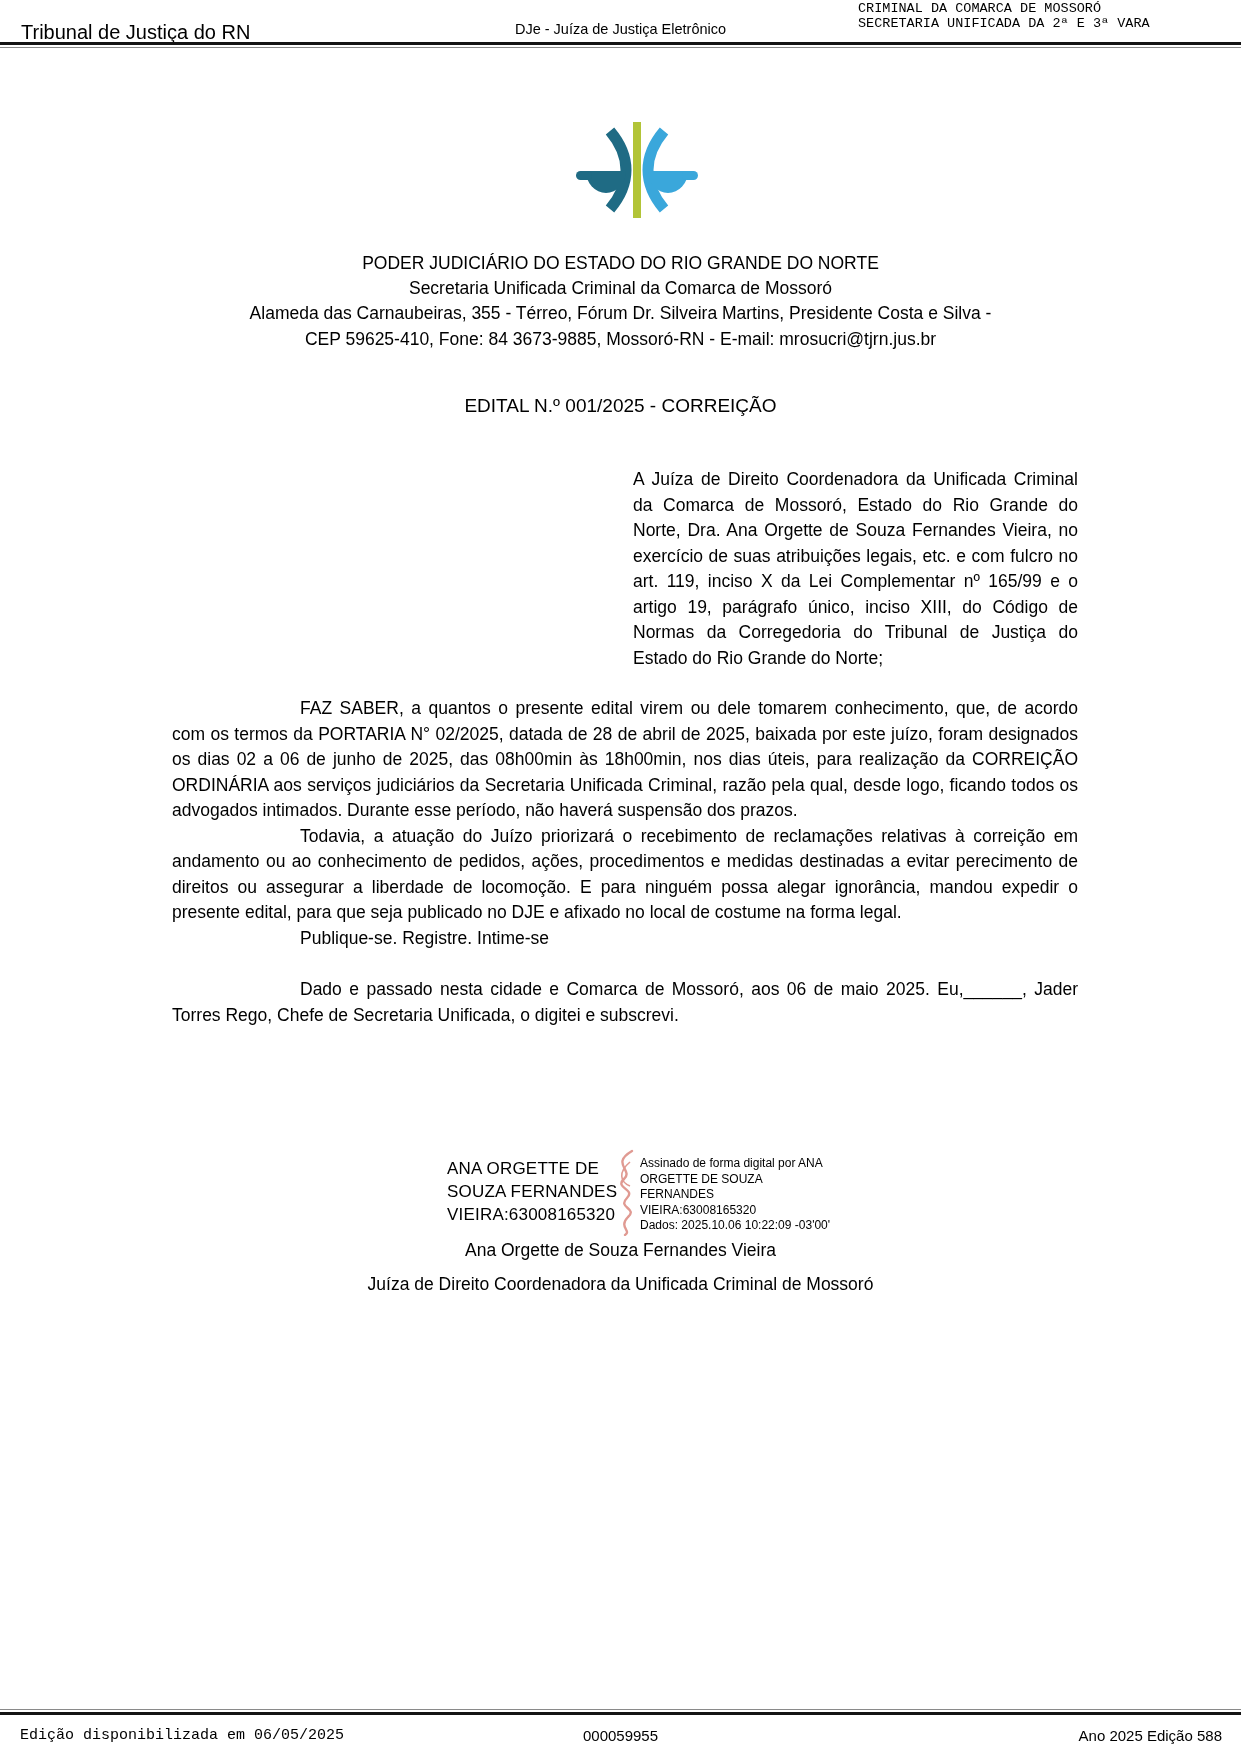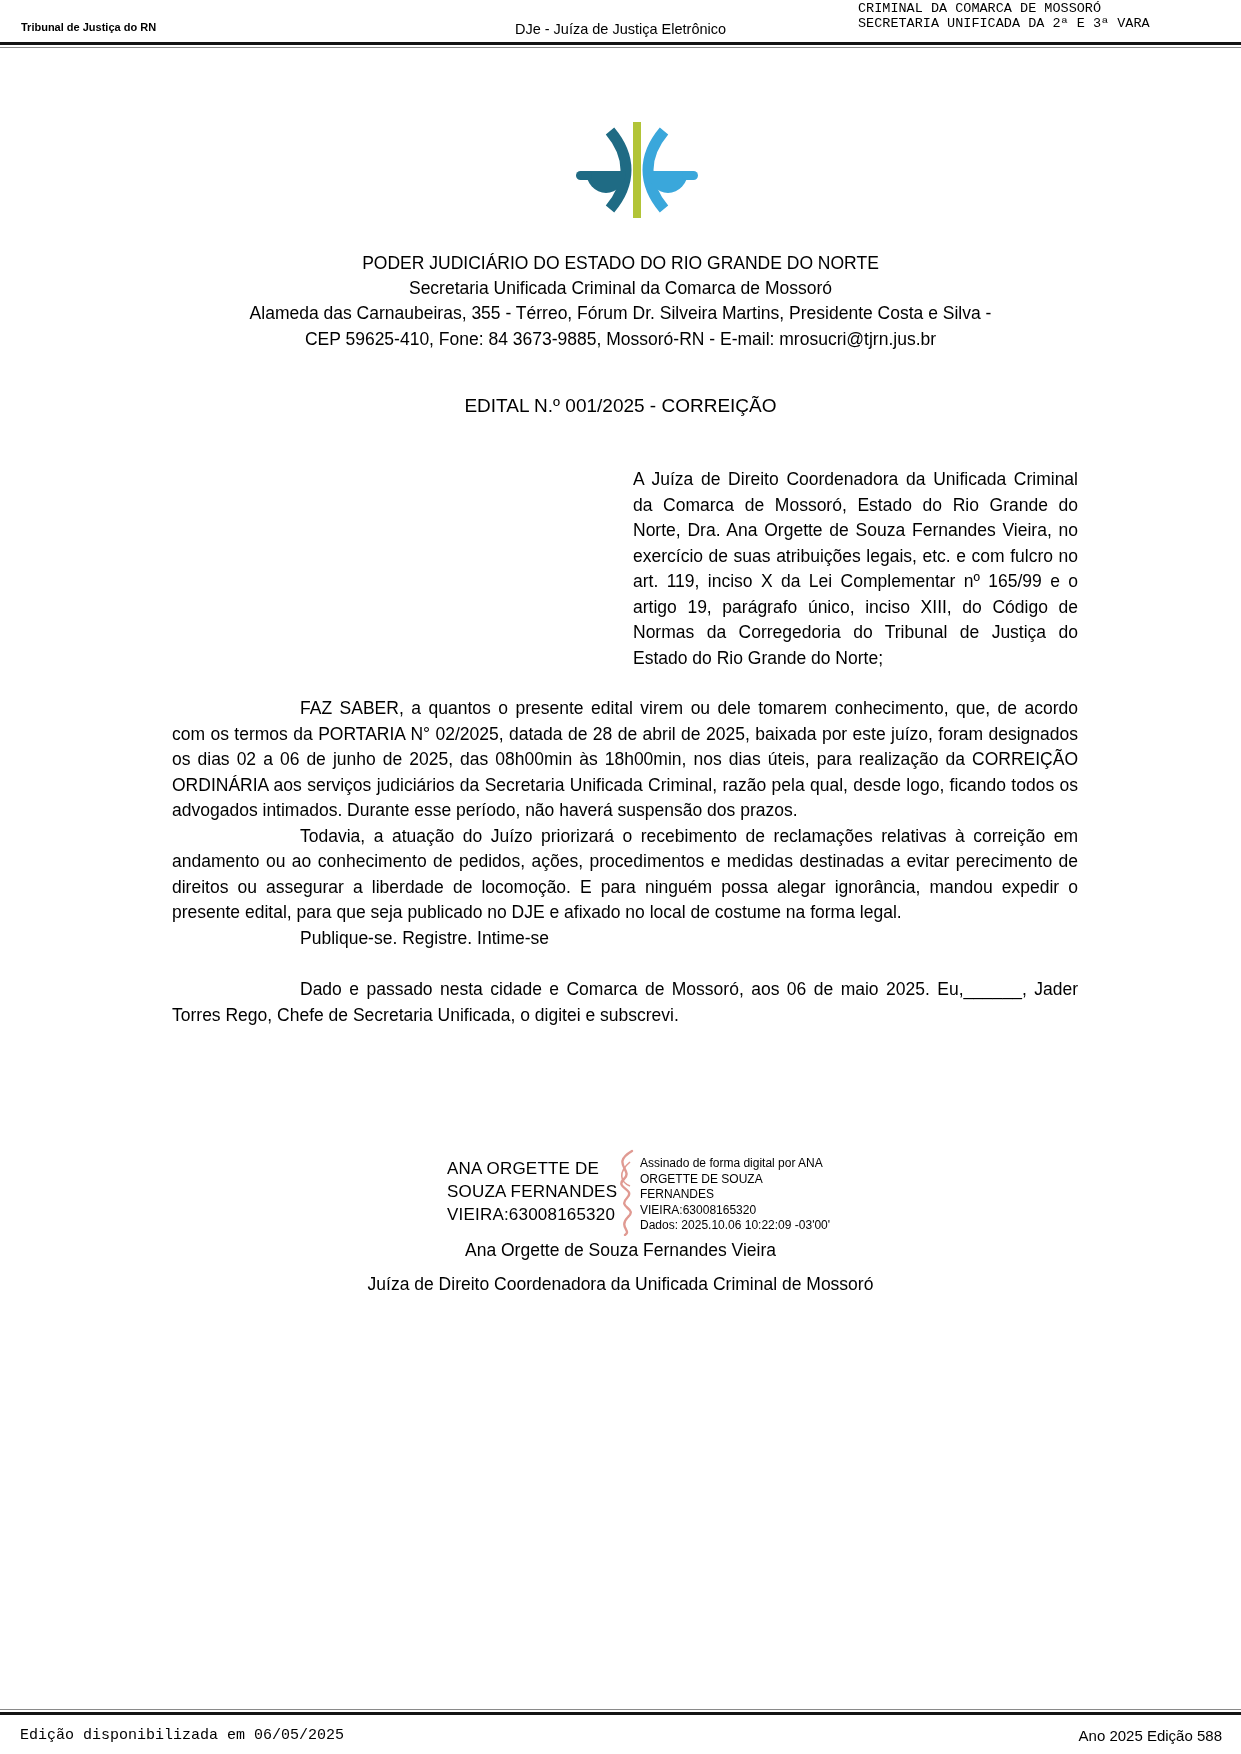--- a/index.html
+++ b/index.html
@@ -3,21 +3,21 @@
 <meta charset="utf-8">
 <style>
   html,body { margin:0; padding:0; background:#ffffff; }
   .page {
     position:relative; width:1241px; height:1754px; margin:0 auto;
     background:#ffffff; color:#000;
     font-family:"Liberation Sans", sans-serif;
     overflow:hidden;
   }
   
-  .hdr-left  { position:absolute; left:21px;  top:21px; font-size:11px; white-space:nowrap;font-weight:bold; }
+  .hdr-left  { position:absolute; left:21px;  top:21px; font-size:20px; white-space:nowrap; }
   .hdr-center{ position:absolute; left:0; right:0; top:21px; text-align:center; font-size:14.5px; }
   .hdr-right { position:absolute; left:858px; top:1px; font-size:13.5px; line-height:15.2px; white-space:nowrap;font-family:Liberation Mono, monospace; }
   .rule-a { position:absolute; left:0; width:1241px; border-top:3px solid #141414; }
   .rule-b { position:absolute; left:0; width:1241px; border-top:1px solid #8a8a8a; }
   .hdr-rule-a { top:42px; } .hdr-rule-b { top:47px; }
   
   .logo { position:absolute; left:576px; top:122px; width:122px; height:96px; }
   
   .letterhead { position:absolute; top:251px; left:0; right:0; text-align:center;
                 font-size:17.5px; line-height:25.2px; }
@@ -103,15 +103,16 @@
   </div>
 
   <div class="signer">
     <div class="signer-name">Ana Orgette de Souza Fernandes Vieira</div>
     <div class="signer-role1">Juíza de Direito Coordenadora da Unificada Criminal de Mossoró</div>
   </div>
 
   <div class="rule-b ftr-rule-b"></div>
   <div class="rule-a ftr-rule-a"></div>
   <div class="ftr-left">Edição disponibilizada em 06/05/2025</div>
+  <div class="ftr-center">000059955</div>
   <div class="ftr-right">Ano 2025 Edição 588</div>
 
 </div>
 
 </body></html>

